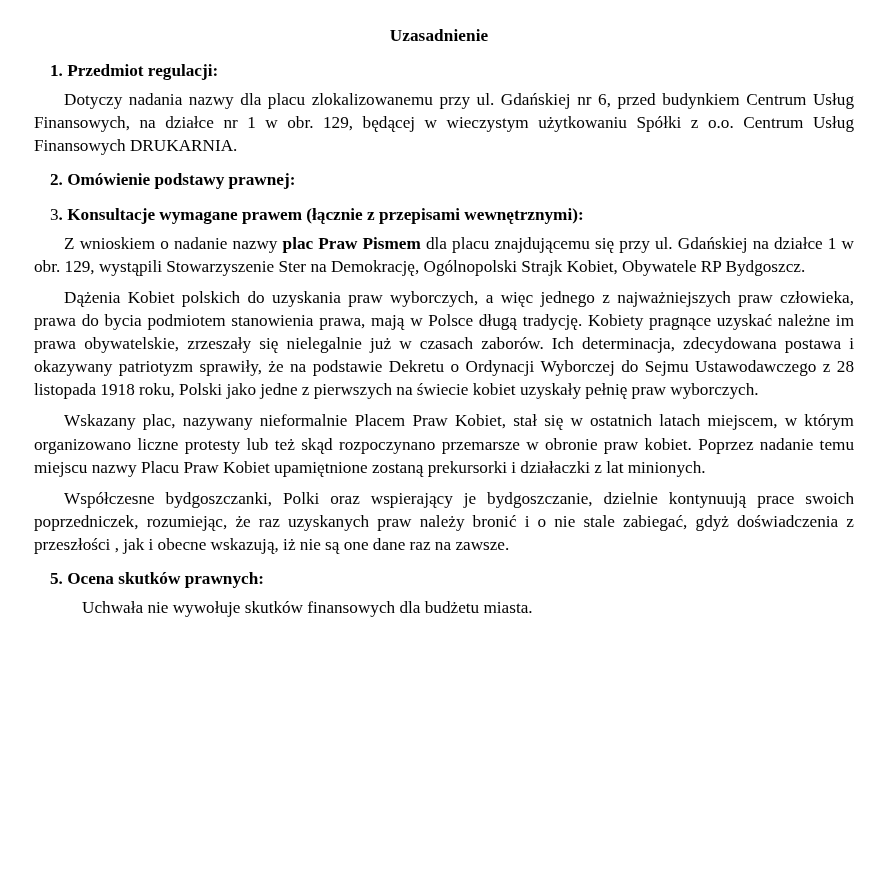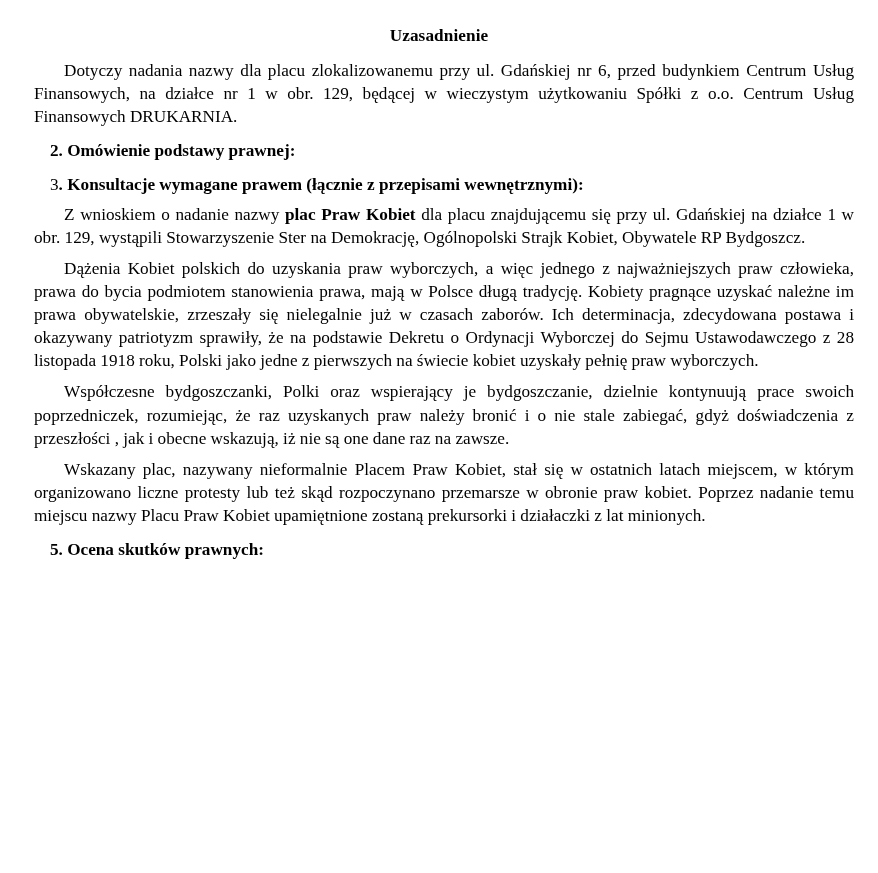--- a/index.html
+++ b/index.html
@@ -50,26 +50,28 @@
   }
   b, .bold { font-weight: bold; }
 </style>
 </head>
 <body>
 
 <div class="page">
 
   <div class="doc-title">Uzasadnienie</div>
 
+  <div class="section-heading">1. Przedmiot regulacji:</div>
   <p class="body-par">Dotyczy nadania nazwy dla placu zlokalizowanemu przy ul. Gdańskiej nr 6, przed budynkiem Centrum Usług Finansowych, na działce nr 1 w obr. 129, będącej w wieczystym użytkowaniu Spółki z o.o. Centrum Usług Finansowych DRUKARNIA.</p>
 
   <div class="section-heading">2. Omówienie podstawy prawnej:</div>
 
   <div class="section-heading"><span class="reg">3</span><span>. Konsultacje wymagane prawem (łącznie z przepisami wewnętrznymi):</span></div>
-  <p class="body-par">Z wnioskiem o nadanie nazwy <b>plac Praw Kobiet</b> dla placu znajdującemu się przy ul. Gdańskiej na działce 1 w obr. 129, wystąpili Stowarzyszenie Ster na Demokrację, Ogólnopolski Strajk Kobiet, Obywatele RP Bydgoszcz.</p>
+  <p class="body-par">Z wnioskiem o nadanie nazwy <b>plac Praw Pismem</b> dla placu znajdującemu się przy ul. Gdańskiej na działce 1 w obr. 129, wystąpili Stowarzyszenie Ster na Demokrację, Ogólnopolski Strajk Kobiet, Obywatele RP Bydgoszcz.</p>
 
   <p class="body-par">Dążenia Kobiet polskich do uzyskania praw wyborczych, a więc jednego z najważniejszych praw człowieka, prawa do bycia podmiotem stanowienia prawa, mają w Polsce długą tradycję. Kobiety pragnące uzyskać należne im prawa obywatelskie, zrzeszały się nielegalnie już w czasach zaborów. Ich determinacja, zdecydowana postawa i okazywany patriotyzm sprawiły, że na podstawie Dekretu o Ordynacji Wyborczej do Sejmu Ustawodawczego z 28 listopada 1918 roku, Polski jako jedne z pierwszych na świecie kobiet uzyskały pełnię praw wyborczych.</p>
+  <p class="body-par">Wskazany plac, nazywany nieformalnie Placem Praw Kobiet, stał się w ostatnich latach miejscem, w którym organizowano liczne protesty lub też skąd rozpoczynano przemarsze w obronie praw kobiet. Poprzez nadanie temu miejscu nazwy Placu Praw Kobiet upamiętnione zostaną prekursorki i działaczki z lat minionych.</p>
   <p class="body-par">Współczesne bydgoszczanki, Polki oraz wspierający je bydgoszczanie, dzielnie kontynuują prace swoich poprzedniczek, rozumiejąc, że raz uzyskanych praw należy bronić i o nie stale zabiegać, gdyż doświadczenia z przeszłości , jak i obecne wskazują, iż nie są one dane raz na zawsze.</p>
-  <p class="body-par">Wskazany plac, nazywany nieformalnie Placem Praw Kobiet, stał się w ostatnich latach miejscem, w którym organizowano liczne protesty lub też skąd rozpoczynano przemarsze w obronie praw kobiet. Poprzez nadanie temu miejscu nazwy Placu Praw Kobiet upamiętnione zostaną prekursorki i działaczki z lat minionych.</p>
 
   <div class="section-heading">5. Ocena skutków prawnych:</div>
+  <p class="body-par indent-lg">Uchwała nie wywołuje skutków finansowych dla budżetu miasta.</p>
 
 </div>
 
 </body></html>

